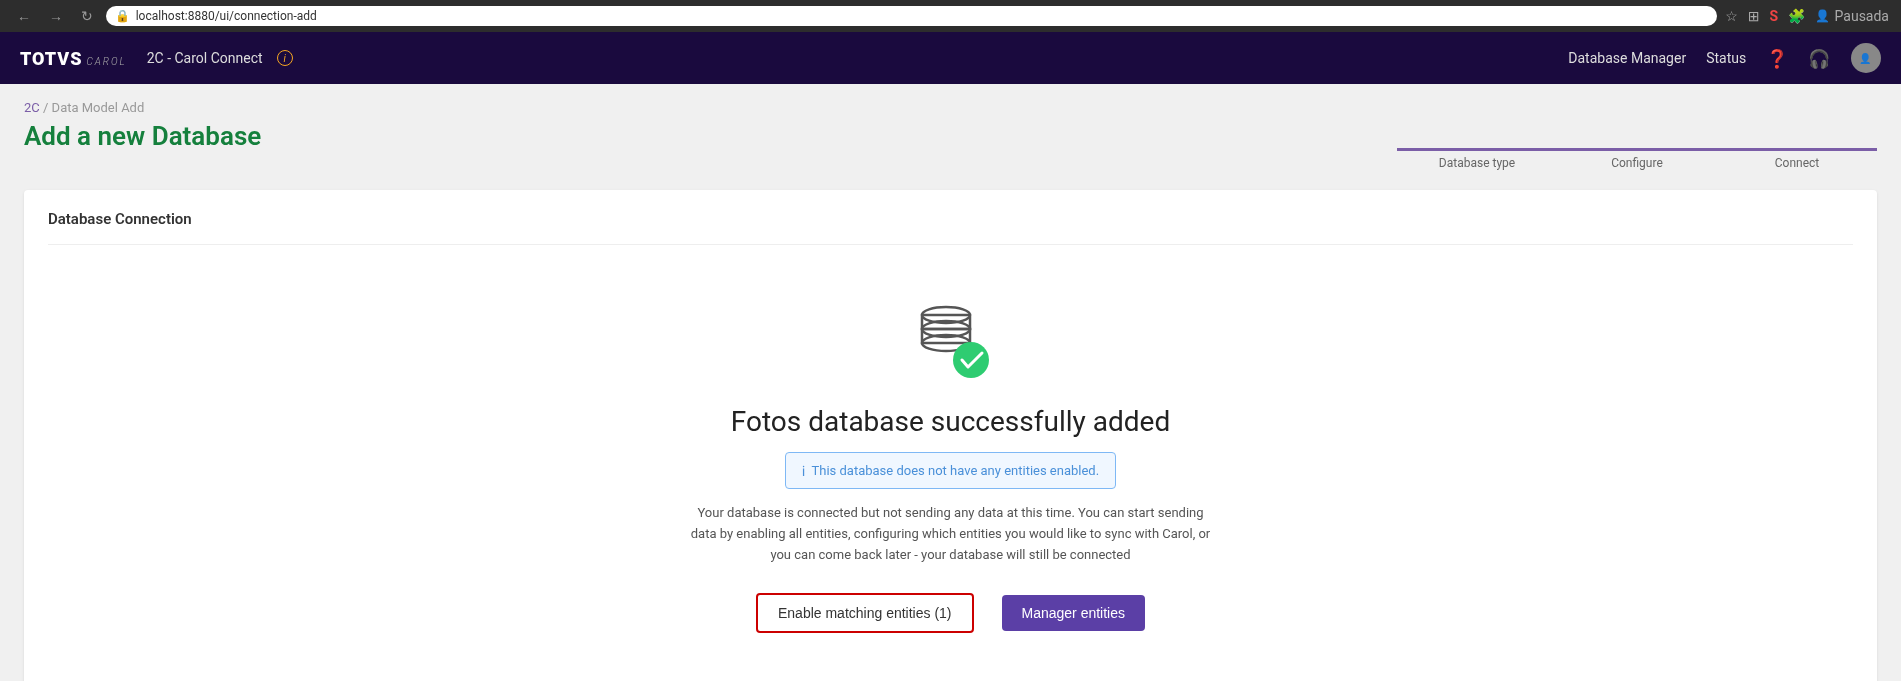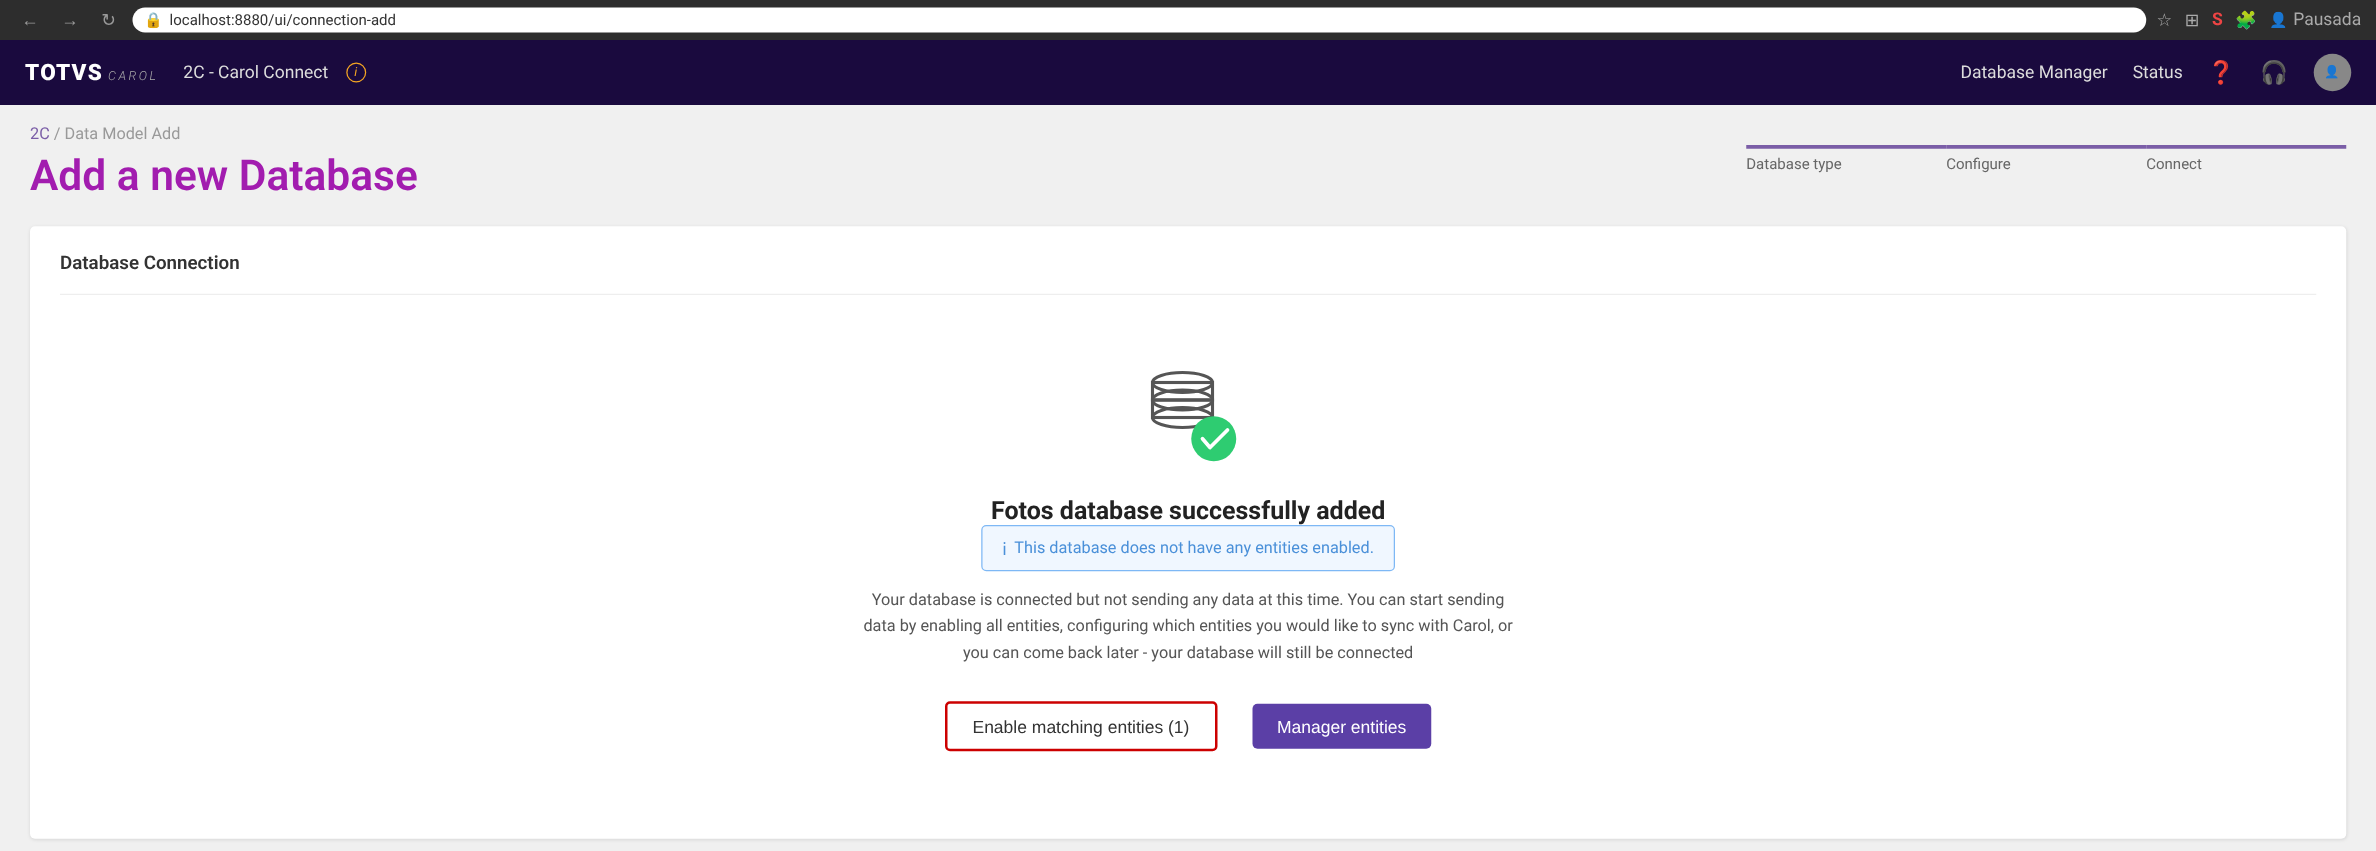--- a/index.html
+++ b/index.html
@@ -118,23 +118,23 @@
       padding: 16px 24px;
     }
     .breadcrumb {
       font-size: 13px;
       color: #666;
       margin-bottom: 6px;
     }
     .breadcrumb a { color: #7b5ea7; text-decoration: none; }
     .breadcrumb span { color: #999; }
     .page-title {
-      font-size: 34px;
+      font-size: 26px;
       font-weight: 600;
-      color: #a21caf;
+      color: #15803d;
       margin-bottom: 0;
     }
 
     
     .main-card {
       background: white;
       border-radius: 4px;
       margin-top: 20px;
       padding: 20px 24px 40px;
       box-shadow: 0 1px 3px rgba(0,0,0,0.1);
@@ -158,23 +158,24 @@
 
     
     .db-icon-wrapper {
       position: relative;
       width: 90px;
       height: 90px;
       margin-bottom: 20px;
     }
 
     .success-title {
-      font-size: 20px;
-      font-weight: 700;
+      font-size: 28px;
+      font-weight: 400;
       color: #222;
+      margin-bottom: 14px;
     }
 
     .info-banner {
       border: 1px solid #7eb8f5;
       border-radius: 4px;
       background: #f0f7ff;
       color: #4a90d9;
       padding: 8px 16px;
       font-size: 13px;
       display: flex;
@@ -223,22 +224,23 @@
     
     .page-header-row {
       display: flex;
       align-items: flex-start;
       justify-content: space-between;
     }
     .page-header-left {}
     .step-group {
       display: flex;
       flex-direction: column;
-      align-items: flex-start;
+      align-items: center;
       min-width: 120px;
+      margin-top: 32px;
     }
     .step-bar-purple { width: 160px; height: 3px; background: #7b5ea7; }
     .step-label { font-size: 12px; color: #666; margin-top: 5px; }
   </style>
 </head>
 <body>
 
 <div class="browser-chrome">
   <button class="browser-nav-btn">←</button>
   <button class="browser-nav-btn">→</button>

